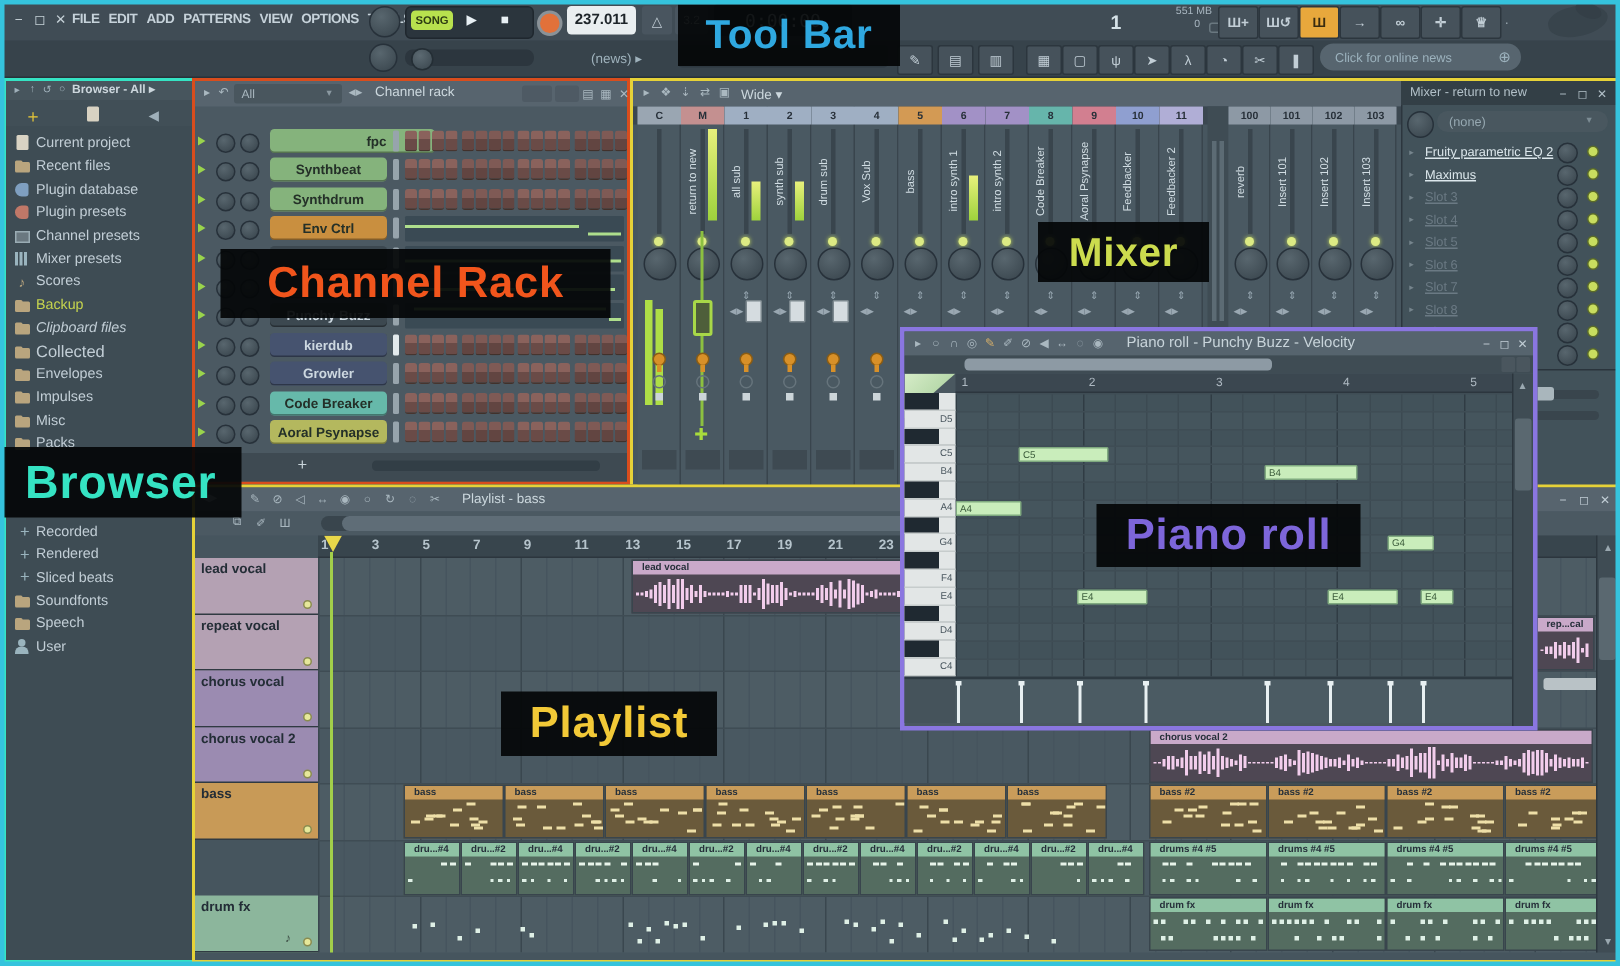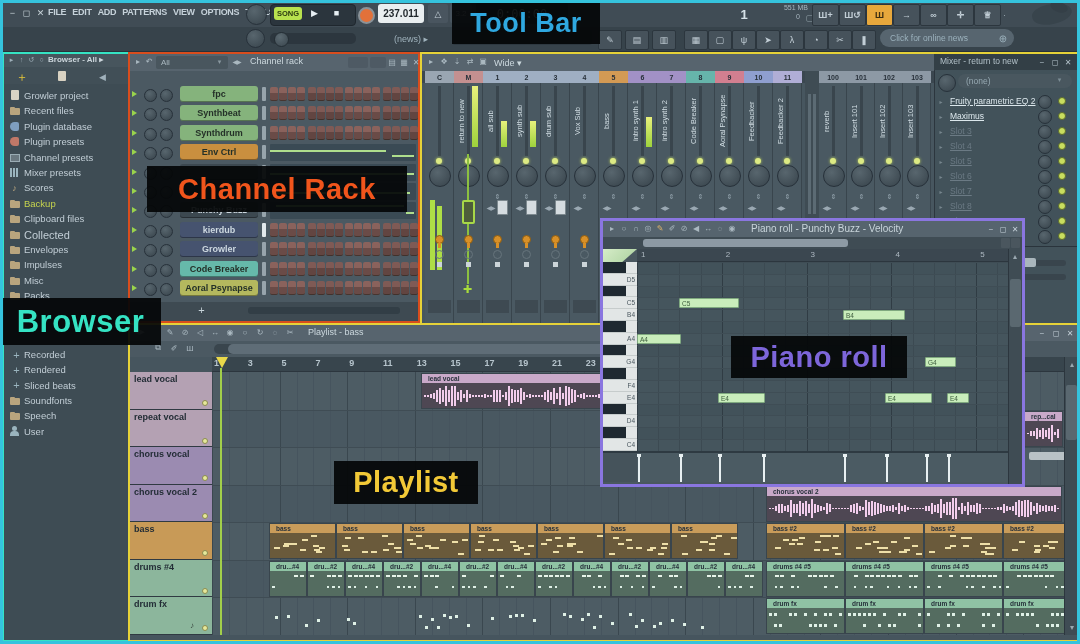--- a/index.html
+++ b/index.html
@@ -99,21 +99,21 @@
       <div style="position: absolute; left: 12px; top: 0px; width: 11px; height: 11px; font-size: 7px; color: rgb(159, 176, 186); display: flex; align-items: center; justify-content: center;">↑</div>
       <div style="position: absolute; left: 22px; top: 0px; width: 11px; height: 11px; font-size: 7px; color: rgb(159, 176, 186); display: flex; align-items: center; justify-content: center;">↺</div>
       <div style="position: absolute; left: 32px; top: 0px; width: 11px; height: 11px; font-size: 7px; color: rgb(159, 176, 186); display: flex; align-items: center; justify-content: center;">○</div>
       <div style="position: absolute; left: 44px; top: 1px; width: 78px; height: 11px; color: rgb(204, 214, 220); font-size: 8px; font-weight: bold; white-space: nowrap;">Browser - All ▸</div>
       <div style="position: absolute; left: 0px; top: 13px; width: 124px; height: 17px; background: rgb(65, 79, 87);"></div>
       <div style="position: absolute; left: 10px; top: 15px; width: 16px; height: 16px; font-size: 12px; color: rgb(232, 200, 56); display: flex; align-items: center; justify-content: center;">＋</div>
       <div style="position: absolute; left: 54px; top: 17px; width: 8px; height: 10px; background: rgb(216, 210, 194); border-radius: 1px;"></div>
       <div style="position: absolute; left: 92px; top: 16px; width: 13px; height: 13px; font-size: 9px; color: rgb(159, 176, 186); display: flex; align-items: center; justify-content: center;">◀</div>
       <div style="position: absolute; left: 0px; top: 34px; width: 124px; height: 15px;">
         <div style="position: absolute; left: 7px; top: 2px; width: 8px; height: 10px; background: rgb(217, 211, 196); border-radius: 1px;"></div>
-        <div style="position: absolute; left: 20px; top: 2px; width: 102px; height: 12px; color: rgb(194, 206, 214); font-size: 9.5px; white-space: nowrap;">Growler project</div>
+        <div style="position: absolute; left: 20px; top: 2px; width: 102px; height: 12px; color: rgb(194, 206, 214); font-size: 9.5px; white-space: nowrap;">Current project</div>
       </div>
       <div style="position: absolute; left: 0px; top: 49.4px; width: 124px; height: 15px;">
         <div style="position: absolute; left: 6px; top: 4px; width: 5px; height: 2px; background: rgb(185, 165, 126); border-radius: 1px 1px 0px 0px;"></div>
         <div style="position: absolute; left: 6px; top: 5px; width: 10px; height: 7px; background: rgb(185, 165, 126); border-radius: 1px;"></div>
         <div style="position: absolute; left: 20px; top: 2px; width: 102px; height: 12px; color: rgb(194, 206, 214); font-size: 9.5px; white-space: nowrap;">Recent files</div>
       </div>
       <div style="position: absolute; left: 0px; top: 64.8px; width: 124px; height: 15px;">
         <div style="position: absolute; left: 6px; top: 3px; width: 9px; height: 9px; background: rgb(127, 159, 192); border-radius: 50% 2px 2px 50%;"></div>
         <div style="position: absolute; left: 20px; top: 2px; width: 102px; height: 12px; color: rgb(194, 206, 214); font-size: 9.5px; white-space: nowrap;">Plugin database</div>
       </div>
@@ -136,21 +136,21 @@
         <div style="position: absolute; left: 20px; top: 2px; width: 102px; height: 12px; color: rgb(194, 206, 214); font-size: 9.5px; white-space: nowrap;">Scores</div>
       </div>
       <div style="position: absolute; left: 0px; top: 141.8px; width: 124px; height: 15px;">
         <div style="position: absolute; left: 6px; top: 4px; width: 5px; height: 2px; background: rgb(185, 165, 126); border-radius: 1px 1px 0px 0px;"></div>
         <div style="position: absolute; left: 6px; top: 5px; width: 10px; height: 7px; background: rgb(185, 165, 126); border-radius: 1px;"></div>
         <div style="position: absolute; left: 20px; top: 2px; width: 102px; height: 12px; color: rgb(198, 212, 78); font-size: 9.5px; white-space: nowrap;">Backup</div>
       </div>
       <div style="position: absolute; left: 0px; top: 157.2px; width: 124px; height: 15px;">
         <div style="position: absolute; left: 6px; top: 4px; width: 5px; height: 2px; background: rgb(185, 165, 126); border-radius: 1px 1px 0px 0px;"></div>
         <div style="position: absolute; left: 6px; top: 5px; width: 10px; height: 7px; background: rgb(185, 165, 126); border-radius: 1px;"></div>
-        <div style="position: absolute; left: 20px; top: 2px; width: 102px; height: 12px; color: rgb(194, 206, 214); font-size: 9.5px; white-space: nowrap;">Clipboard files</div>
+        <div style="position: absolute; left: 20px; top: 2px; width: 102px; height: 12px; color: rgb(194, 206, 214); font-size: 9.5px; white-space: nowrap; font-style: italic;">Clipboard files</div>
       </div>
       <div style="position: absolute; left: 0px; top: 172.6px; width: 124px; height: 15px;">
         <div style="position: absolute; left: 6px; top: 4px; width: 5px; height: 2px; background: rgb(185, 165, 126); border-radius: 1px 1px 0px 0px;"></div>
         <div style="position: absolute; left: 6px; top: 5px; width: 10px; height: 7px; background: rgb(185, 165, 126); border-radius: 1px;"></div>
         <div style="position: absolute; left: 20px; top: 2px; width: 102px; height: 12px; color: rgb(194, 206, 214); font-size: 11px; white-space: nowrap;">Collected</div>
       </div>
       <div style="position: absolute; left: 0px; top: 188px; width: 124px; height: 15px;">
         <div style="position: absolute; left: 6px; top: 4px; width: 5px; height: 2px; background: rgb(185, 165, 126); border-radius: 1px 1px 0px 0px;"></div>
         <div style="position: absolute; left: 6px; top: 5px; width: 10px; height: 7px; background: rgb(185, 165, 126); border-radius: 1px;"></div>
         <div style="position: absolute; left: 20px; top: 2px; width: 102px; height: 12px; color: rgb(194, 206, 214); font-size: 9.5px; white-space: nowrap;">Envelopes</div>
@@ -206,21 +206,21 @@
       <div style="position: absolute; left: 102px; top: 2px; width: 10px; height: 10px; font-size: 6px; color: rgb(170, 184, 192); display: flex; align-items: center; justify-content: center;">◀▶</div>
       <div style="position: absolute; left: 120px; top: 2px; width: 80px; height: 13px; color: rgb(204, 216, 222); font-size: 9px; white-space: nowrap;">Channel rack</div>
       <div style="position: absolute; left: 218px; top: 3px; width: 20px; height: 11px; background: rgb(78, 90, 100); border-radius: 2px;"></div>
       <div style="position: absolute; left: 240px; top: 3px; width: 16px; height: 11px; background: rgb(78, 90, 100); border-radius: 2px;"></div>
       <div style="position: absolute; left: 256px; top: 2px; width: 12px; height: 12px; font-size: 8px; color: rgb(170, 184, 192); display: flex; align-items: center; justify-content: center;">▤</div>
       <div style="position: absolute; left: 268px; top: 2px; width: 12px; height: 12px; font-size: 8px; color: rgb(170, 184, 192); display: flex; align-items: center; justify-content: center;">▦</div>
       <div style="position: absolute; left: 280px; top: 2px; width: 12px; height: 12px; font-size: 8px; color: rgb(170, 184, 192); display: flex; align-items: center; justify-content: center;">✕</div>
       <div style="position: absolute; left: 2px; top: 37px; width: 0px; height: 0px; border-left: 5px solid rgb(154, 212, 76); border-top: 3px solid transparent; border-bottom: 3px solid transparent;"></div>
       <div style="position: absolute; left: 14px; top: 35px; width: 11px; height: 11px; border-radius: 50%; background: radial-gradient(circle at 38% 32%, rgb(88, 102, 110), rgb(55, 67, 75)); border: 1px solid rgb(39, 49, 58);"></div>
       <div style="position: absolute; left: 30px; top: 35px; width: 11px; height: 11px; border-radius: 50%; background: radial-gradient(circle at 38% 32%, rgb(88, 102, 110), rgb(55, 67, 75)); border: 1px solid rgb(39, 49, 58);"></div>
-      <div style="position: absolute; left: 50px; top: 32px; width: 78px; height: 16px; background: rgb(133, 179, 124); border-radius: 3px; color: rgb(36, 48, 40); font-size: 9px; font-weight: bold; line-height: 16px; text-align: center; white-space: nowrap; overflow: hidden; box-shadow: rgba(0, 0, 0, 0.35) 0px -1px 0px inset;">fpc</div>
+      <div style="position: absolute; left: 50px; top: 32px; width: 78px; height: 16px; background: rgb(133, 179, 124); border-radius: 3px; color: rgb(36, 48, 40); font-size: 9px; font-weight: bold; line-height: 16px; text-align: center; white-space: nowrap; overflow: hidden; box-shadow: rgba(0, 0, 0, 0.35) 0px -1px 0px inset; padding-left: 32px;">fpc</div>
       <div style="position: absolute; left: 132px; top: 33px; width: 4px; height: 14px; background: rgb(151, 164, 172); border-radius: 1px;"></div>
       <div style="position: absolute; left: 140px; top: 33px; width: 8px; height: 14px; border-radius: 2px; background: linear-gradient(rgb(138, 98, 92) 0px, rgb(138, 98, 92) 45%, rgb(106, 75, 71) 45%, rgb(106, 75, 71) 100%); border-bottom: 1px solid rgb(71, 53, 47); box-sizing: border-box;"></div>
       <div style="position: absolute; left: 149px; top: 33px; width: 8px; height: 14px; border-radius: 2px; background: linear-gradient(rgb(138, 98, 92) 0px, rgb(138, 98, 92) 45%, rgb(106, 75, 71) 45%, rgb(106, 75, 71) 100%); border-bottom: 1px solid rgb(71, 53, 47); box-sizing: border-box;"></div>
       <div style="position: absolute; left: 158px; top: 33px; width: 8px; height: 14px; border-radius: 2px; background: linear-gradient(rgb(138, 98, 92) 0px, rgb(138, 98, 92) 45%, rgb(106, 75, 71) 45%, rgb(106, 75, 71) 100%); border-bottom: 1px solid rgb(71, 53, 47); box-sizing: border-box;"></div>
       <div style="position: absolute; left: 167px; top: 33px; width: 8px; height: 14px; border-radius: 2px; background: linear-gradient(rgb(138, 98, 92) 0px, rgb(138, 98, 92) 45%, rgb(106, 75, 71) 45%, rgb(106, 75, 71) 100%); border-bottom: 1px solid rgb(71, 53, 47); box-sizing: border-box;"></div>
       <div style="position: absolute; left: 177.5px; top: 33px; width: 8px; height: 14px; border-radius: 2px; background: linear-gradient(rgb(138, 98, 92) 0px, rgb(138, 98, 92) 45%, rgb(106, 75, 71) 45%, rgb(106, 75, 71) 100%); border-bottom: 1px solid rgb(71, 53, 47); box-sizing: border-box; filter: brightness(0.92);"></div>
       <div style="position: absolute; left: 186.5px; top: 33px; width: 8px; height: 14px; border-radius: 2px; background: linear-gradient(rgb(138, 98, 92) 0px, rgb(138, 98, 92) 45%, rgb(106, 75, 71) 45%, rgb(106, 75, 71) 100%); border-bottom: 1px solid rgb(71, 53, 47); box-sizing: border-box; filter: brightness(0.92);"></div>
       <div style="position: absolute; left: 195.5px; top: 33px; width: 8px; height: 14px; border-radius: 2px; background: linear-gradient(rgb(138, 98, 92) 0px, rgb(138, 98, 92) 45%, rgb(106, 75, 71) 45%, rgb(106, 75, 71) 100%); border-bottom: 1px solid rgb(71, 53, 47); box-sizing: border-box; filter: brightness(0.92);"></div>
       <div style="position: absolute; left: 204.5px; top: 33px; width: 8px; height: 14px; border-radius: 2px; background: linear-gradient(rgb(138, 98, 92) 0px, rgb(138, 98, 92) 45%, rgb(106, 75, 71) 45%, rgb(106, 75, 71) 100%); border-bottom: 1px solid rgb(71, 53, 47); box-sizing: border-box; filter: brightness(0.92);"></div>
       <div style="position: absolute; left: 215px; top: 33px; width: 8px; height: 14px; border-radius: 2px; background: linear-gradient(rgb(138, 98, 92) 0px, rgb(138, 98, 92) 45%, rgb(106, 75, 71) 45%, rgb(106, 75, 71) 100%); border-bottom: 1px solid rgb(71, 53, 47); box-sizing: border-box;"></div>
@@ -738,24 +738,20 @@
         <div style="position: absolute; left: 72px; top: 28px; width: 6px; height: 6px; border-radius: 50%; background: rgb(230, 232, 154); border: 1px solid rgb(138, 140, 80); box-sizing: border-box;"></div>
       </div>
       <div style="position: absolute; left: 0px; top: 159.5px; width: 82px; height: 37.5px; background: rgb(155, 139, 177); border-bottom: 1px solid rgb(48, 58, 66); box-sizing: border-box;">
         <div style="position: absolute; left: 4px; top: 2px; width: 76px; height: 11px; color: rgb(35, 45, 54); font-size: 9px; font-weight: bold; white-space: nowrap;">chorus vocal 2</div>
         <div style="position: absolute; left: 72px; top: 28px; width: 6px; height: 6px; border-radius: 50%; background: rgb(230, 232, 154); border: 1px solid rgb(138, 140, 80); box-sizing: border-box;"></div>
       </div>
       <div style="position: absolute; left: 0px; top: 197px; width: 82px; height: 37.5px; background: rgb(200, 154, 87); border-bottom: 1px solid rgb(48, 58, 66); box-sizing: border-box;">
         <div style="position: absolute; left: 4px; top: 2px; width: 76px; height: 11px; color: rgb(35, 45, 54); font-size: 9px; font-weight: bold; white-space: nowrap;">bass</div>
         <div style="position: absolute; left: 72px; top: 28px; width: 6px; height: 6px; border-radius: 50%; background: rgb(230, 232, 154); border: 1px solid rgb(138, 140, 80); box-sizing: border-box;"></div>
       </div>
-      <div style="position: absolute; left: 0px; top: 234.5px; width: 82px; height: 37.5px; background: rgb(140, 182, 156); border-bottom: 1px solid rgb(48, 58, 66); box-sizing: border-box;">
-        <div style="position: absolute; left: 4px; top: 2px; width: 76px; height: 11px; color: rgb(35, 45, 54); font-size: 9px; font-weight: bold; white-space: nowrap;">drums  #4</div>
-        <div style="position: absolute; left: 72px; top: 28px; width: 6px; height: 6px; border-radius: 50%; background: rgb(230, 232, 154); border: 1px solid rgb(138, 140, 80); box-sizing: border-box;"></div>
-      </div>
       <div style="position: absolute; left: 0px; top: 272px; width: 82px; height: 37.5px; background: rgb(140, 182, 156); border-bottom: 1px solid rgb(48, 58, 66); box-sizing: border-box;">
         <div style="position: absolute; left: 4px; top: 2px; width: 76px; height: 11px; color: rgb(35, 45, 54); font-size: 9px; font-weight: bold; white-space: nowrap;">drum fx</div>
         <div style="position: absolute; left: 56px; top: 22px; width: 12px; height: 12px; font-size: 8px; color: rgb(58, 74, 66); display: flex; align-items: center; justify-content: center;">♪</div>
         <div style="position: absolute; left: 72px; top: 28px; width: 6px; height: 6px; border-radius: 50%; background: rgb(230, 232, 154); border: 1px solid rgb(138, 140, 80); box-sizing: border-box;"></div>
       </div>
       <div style="position: absolute; left: 82px; top: 47px; width: 852px; height: 263px; background: rgb(77, 92, 100); overflow: hidden;">
         <div style="position: absolute; left: 0px; top: 37.5px; width: 852px; height: 37.5px; background: rgb(73, 88, 97);"></div>
         <div style="position: absolute; left: 0px; top: 112.5px; width: 852px; height: 37.5px; background: rgb(73, 88, 97);"></div>
         <div style="position: absolute; left: 0px; top: 187.5px; width: 852px; height: 37.5px; background: rgb(73, 88, 97);"></div>
         <div style="position: absolute; left: 0px; top: 0px; width: 1px; height: 263px; background: rgb(58, 71, 79);"></div>
@@ -1656,20 +1652,21 @@
         <div style="position: absolute; left: 311px; top: 2px; width: 2px; height: 27px; background: rgb(232, 240, 242);"></div>
         <div style="position: absolute; left: 310px; top: 1px; width: 4px; height: 3px; background: rgb(232, 240, 242);"></div>
       </div>
       <div style="position: absolute; left: 405px; top: 28px; width: 14px; height: 235px; background: rgb(63, 76, 84); border-left: 1px solid rgb(44, 54, 62); box-sizing: border-box;"></div>
       <div style="position: absolute; left: 406px; top: 29px; width: 12px; height: 12px; font-size: 8px; color: rgb(154, 168, 176); display: flex; align-items: center; justify-content: center;">▴</div>
       <div style="position: absolute; left: 407px; top: 58px; width: 11px; height: 48px; background: rgb(90, 104, 112); border-radius: 2px;"></div>
     </div>
 
   <div class="ann" id="lab-toolbar" style="color: rgb(47, 168, 224);">Tool Bar</div>
   <div class="ann" id="lab-rack" style="color: rgb(241, 85, 28);">Channel Rack</div>
+  <div class="ann" id="lab-mixer" style="color: rgb(204, 220, 78);">Mixer</div>
   <div class="ann" id="lab-browser" style="color: rgb(53, 227, 195);">Browser</div>
   <div class="ann" id="lab-playlist" style="color: rgb(242, 201, 55);">Playlist</div>
   <div class="ann" id="lab-piano" style="color: rgb(125, 102, 218);">Piano roll</div>
 
   <div class="edge" style="left:0;top:0;width:1080px;height:3px;"></div>
   <div class="edge" style="left:0;top:641px;width:1080px;height:3px;"></div>
   <div class="edge" style="left:0;top:0;width:3px;height:644px;"></div>
   <div class="edge" style="left:1077px;top:0;width:3px;height:644px;"></div>
 </div>
 

